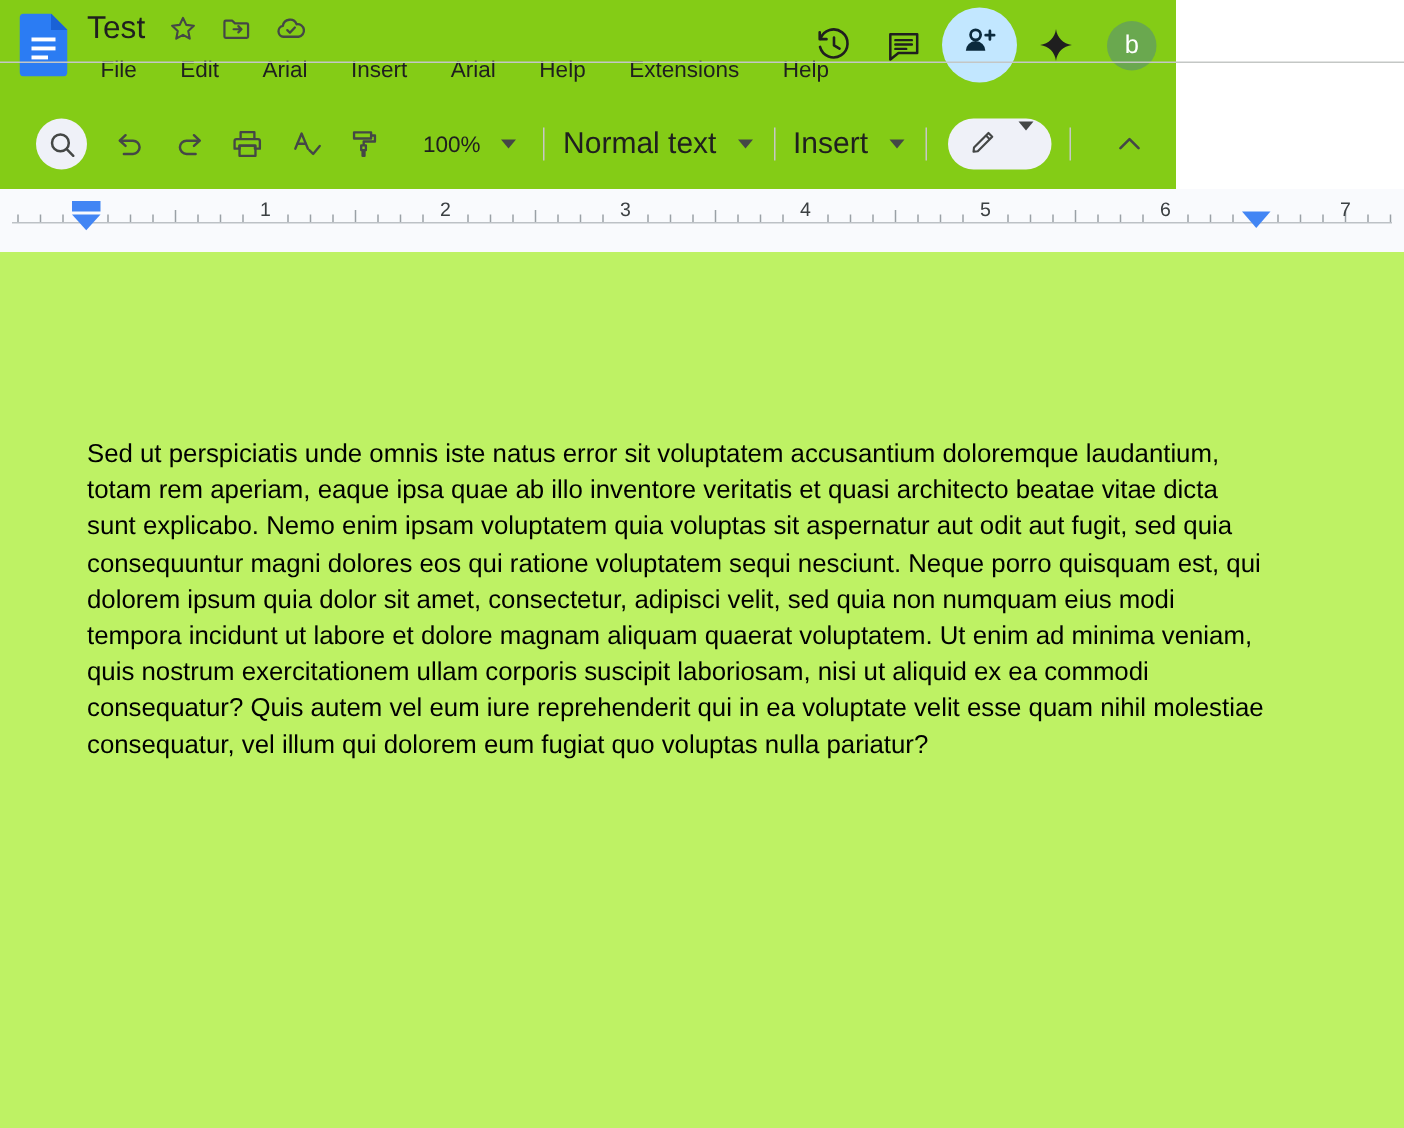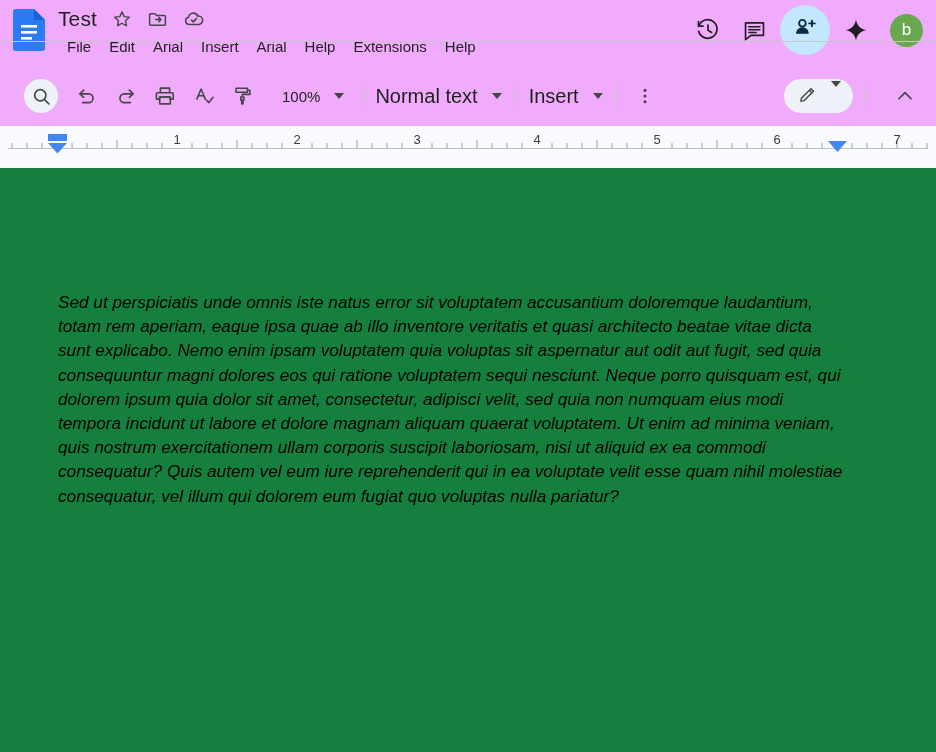--- a/index.html
+++ b/index.html
@@ -10,22 +10,22 @@
     width: 936px;
     height: 752px;
     overflow: hidden;
     background: #ffffff;
     font-family: "Liberation Sans", sans-serif;
     -webkit-font-smoothing: antialiased;
   }
 
   
   .app-chrome {
-    background: #f0abfc;
-    width: 936px;
+    background: #84cc16;
+    width: 784px;
     height: 168px;
     position: relative;
     box-sizing: border-box;
   }
 
   
   .header {
     position: relative;
     height: 68px;
     display: flex;
@@ -62,20 +62,21 @@
     display: flex;
     align-items: center;
     justify-content: center;
     color: #444746;
   }
   .menubar {
     display: flex;
     align-items: flex-start;
     height: 26px;
     margin-left: 0px;
+    gap: 11px;
   }
   .menu-item {
     font-size: 15px;
     color: #1f1f1f;
     padding: 2px 9px;
     border-radius: 4px;
     white-space: nowrap;
     line-height: 22px;
   }
   .header-right {
@@ -237,23 +238,22 @@
     width: 936px;
     height: 1px;
     background: #c4c7c5;
   }
 
   
   .page-area {
     position: relative;
     width: 936px;
     height: 584px;
-    background: #15803d;
+    background: #bef264;
     overflow: hidden;
-    font-style: italic;
   }
   .doc-body {
     position: absolute;
     left: 58px;
     top: 122px;
     width: 790px;
   }
   .doc-paragraph {
     font-family: "Liberation Sans", sans-serif;
     font-size: 17.2px;

